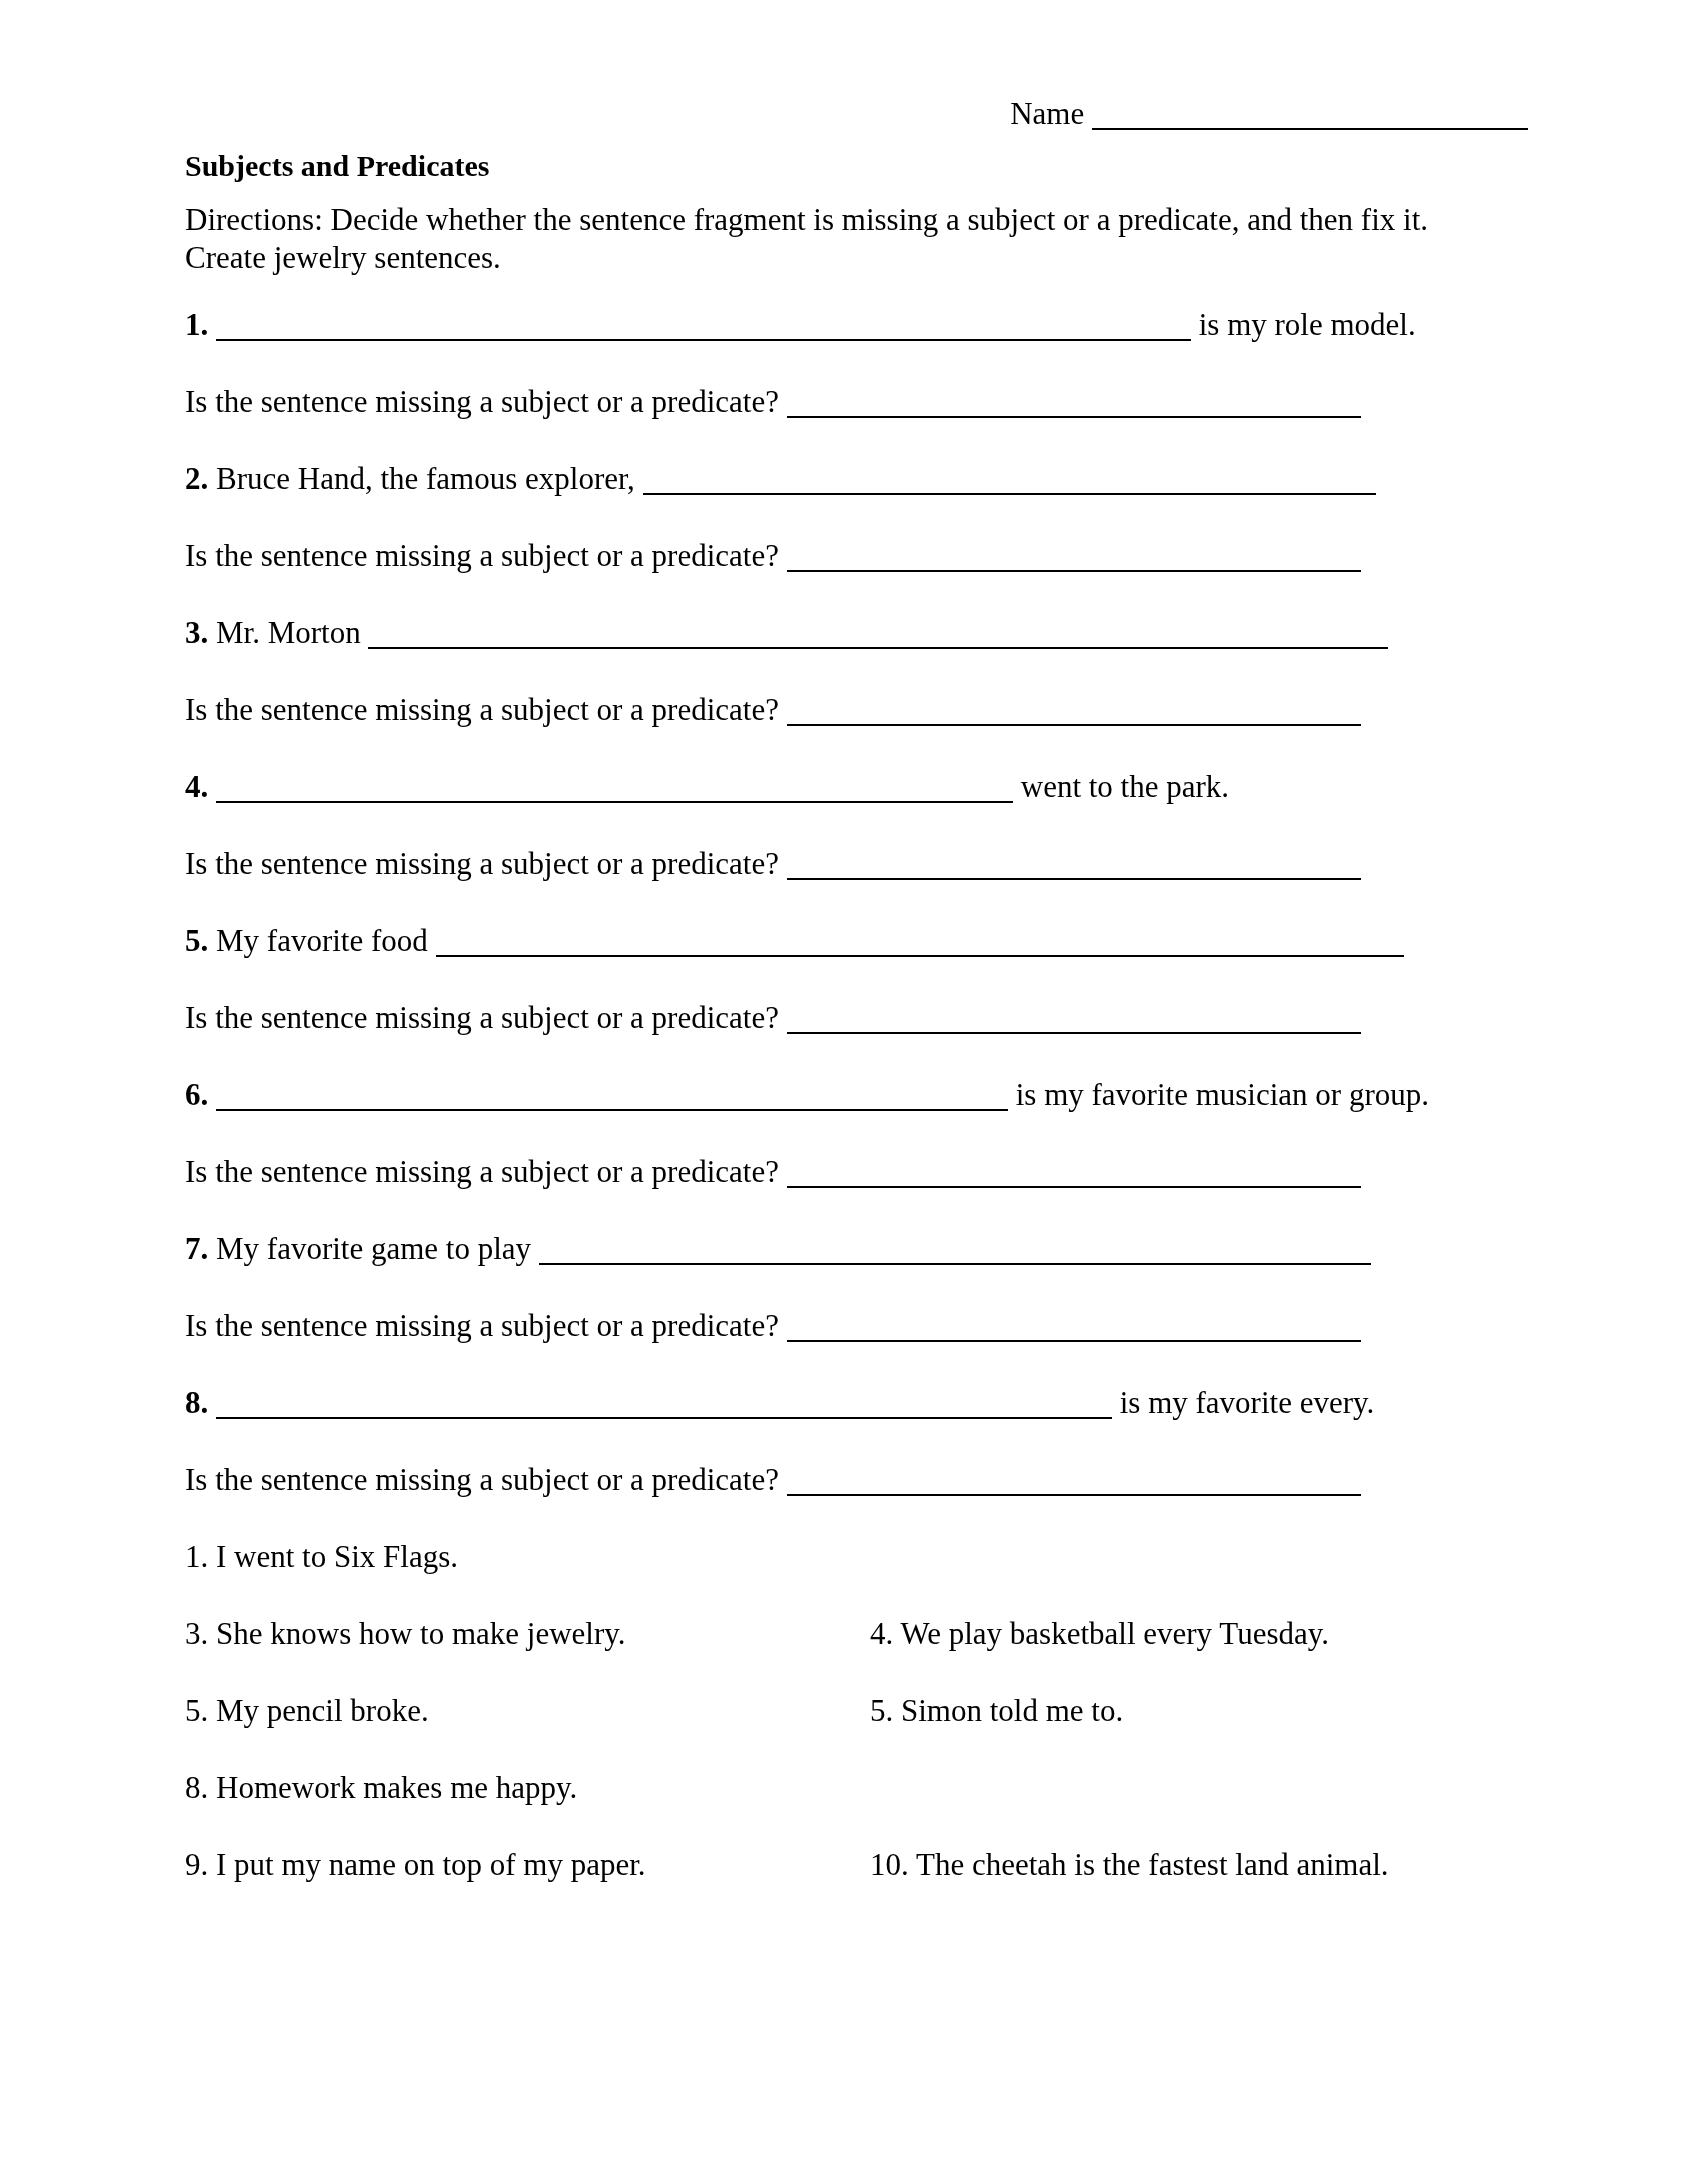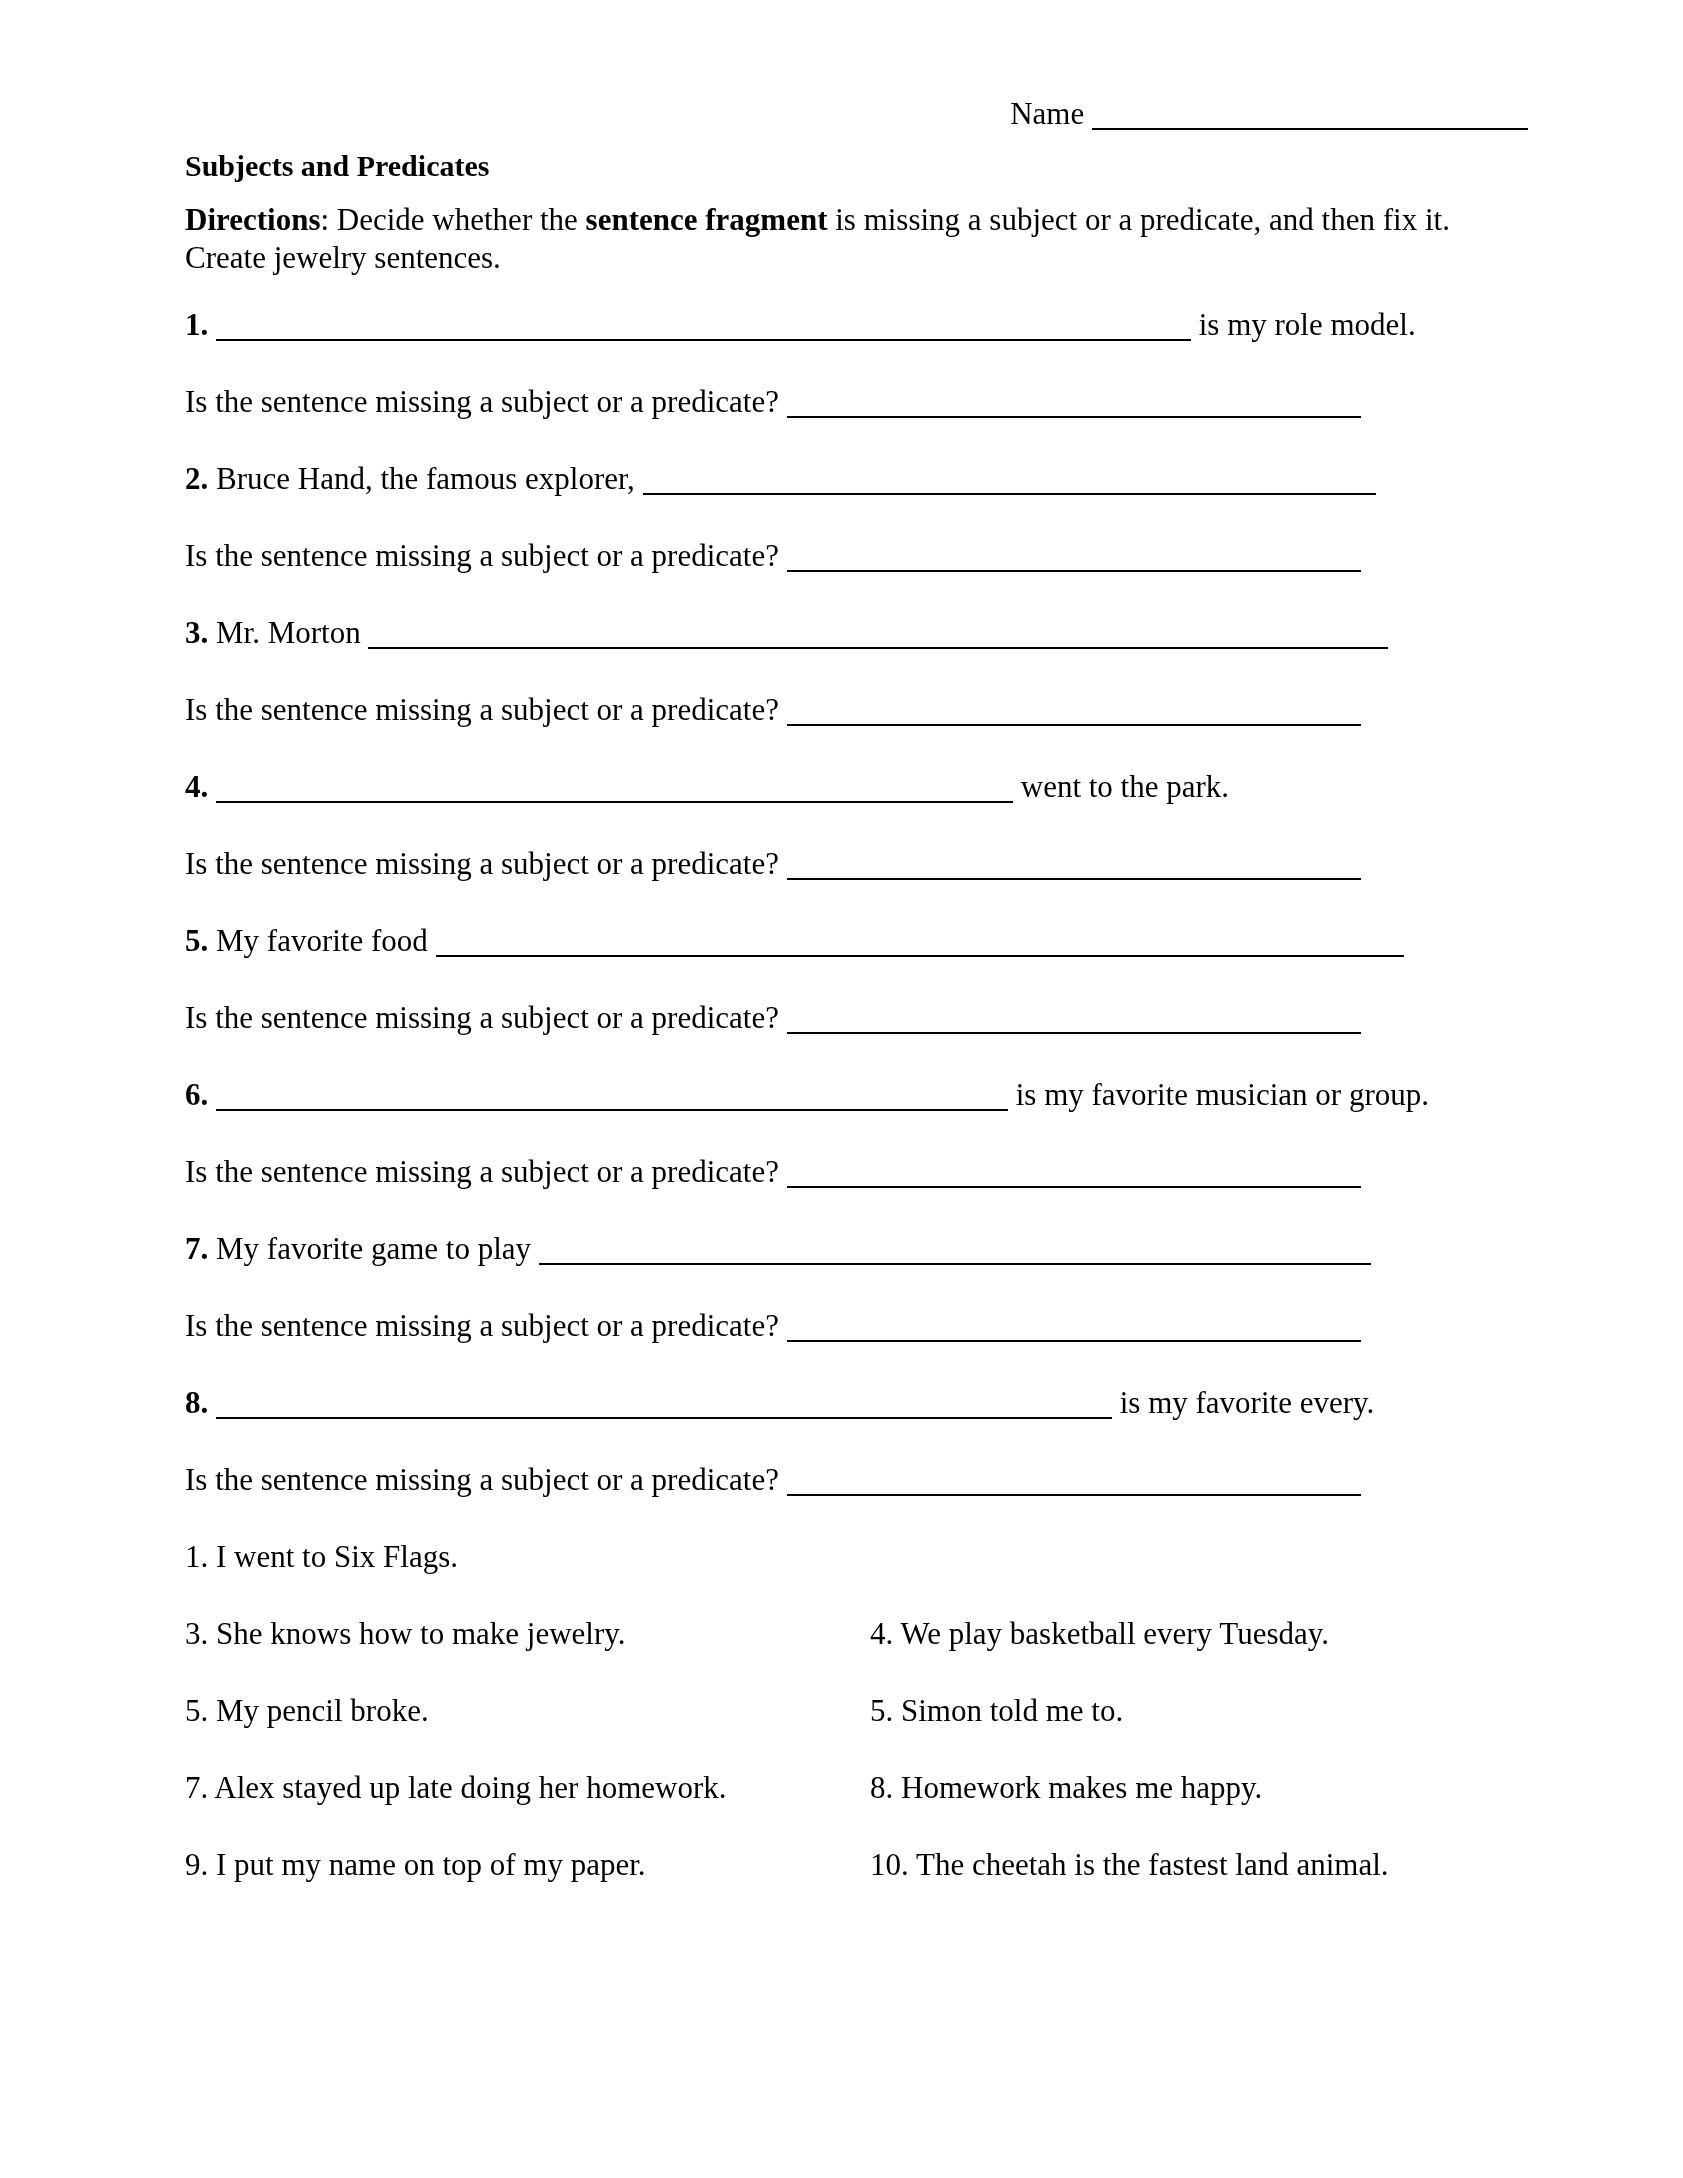--- a/index.html
+++ b/index.html
@@ -31,21 +31,21 @@
   }
   .name-blank { width: 436px; }
 
   .title {
     font-size: 30px;
     line-height: 51px;
     font-weight: bold;
     margin: 6px 0 10px 0;
   }
   .directions { line-height: 38px; }
-  .bold { font-weight: bold; }
+  .bold { font-weight: normal; }
 
   .qa { margin-top: 28px; }
   .line {
     height: 40px;
     margin-bottom: 37px;
     white-space: nowrap;
   }
   .qnum { font-weight: bold; }
 
   .q1-blank { width: 975px; }
@@ -184,21 +184,20 @@
       </div>
       <div class="sentence-row">
         <span class="col-left">3. She knows how to make jewelry.</span>
         <span class="col-right">4. We play basketball every Tuesday.</span>
       </div>
       <div class="sentence-row">
         <span class="col-left">5. My pencil broke.</span>
         <span class="col-right">5. Simon told me to.</span>
       </div>
       <div class="sentence-row">
-        <span class="col-left">7. Alex stayed up late doing her homework.</span>
         <span class="col-right">8. Homework makes me happy.</span>
       </div>
       <div class="sentence-row">
         <span class="col-left">9. I put my name on top of my paper.</span>
         <span class="col-right">10. The cheetah is the fastest land animal.</span>
       </div>
     </div>
 
   </div>
 </div>

